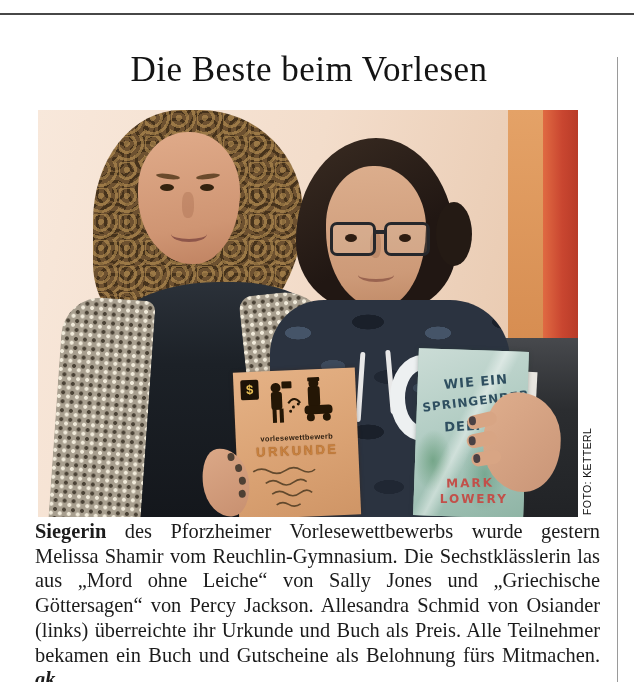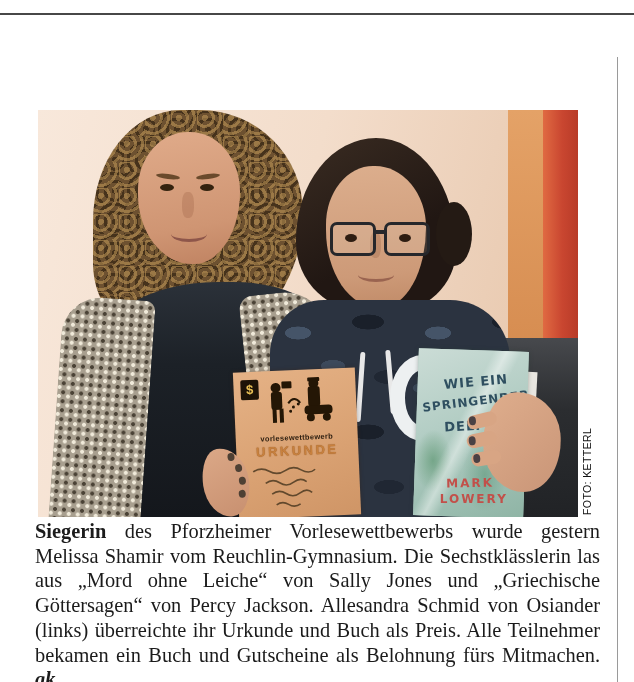--- a/index.html
+++ b/index.html
@@ -144,20 +144,21 @@
   .caption strong{font-weight:700;}
   .byline{font-style:italic;font-weight:700;}
 </style>
 </head>
 <body>
 
 <div class="page">
   <div class="top-rule"></div>
   <div class="col-rule"></div>
 
+  <h1 class="headline">Die Beste beim Vorlesen</h1>
 
   <figure class="photo">
     <div class="wall"></div>
     <div class="wall-orange"></div>
     <div class="pillar"></div>
     <div class="furniture"></div>
 
     <div class="w-hair"></div>
     <div class="w-body"></div>
     <div class="cardigan cl"></div>

